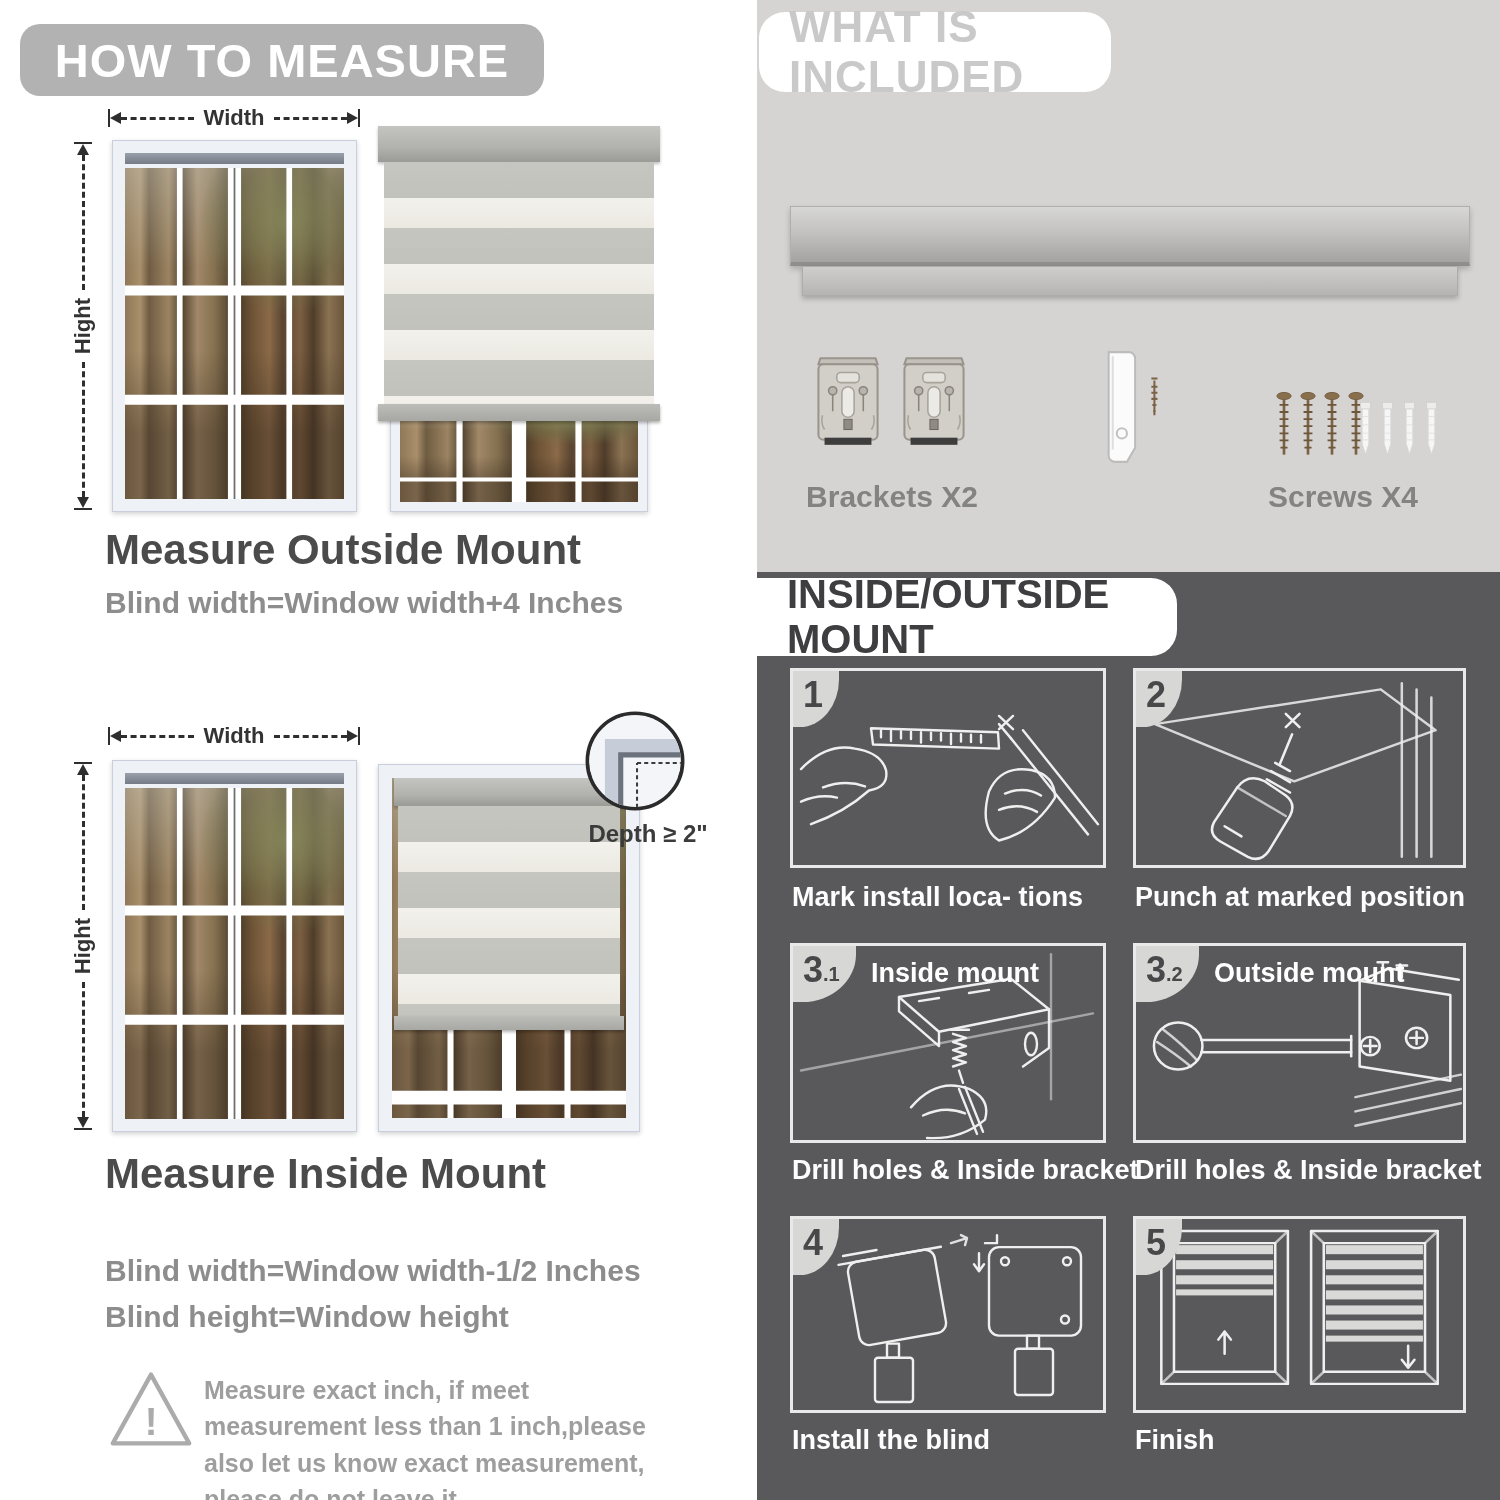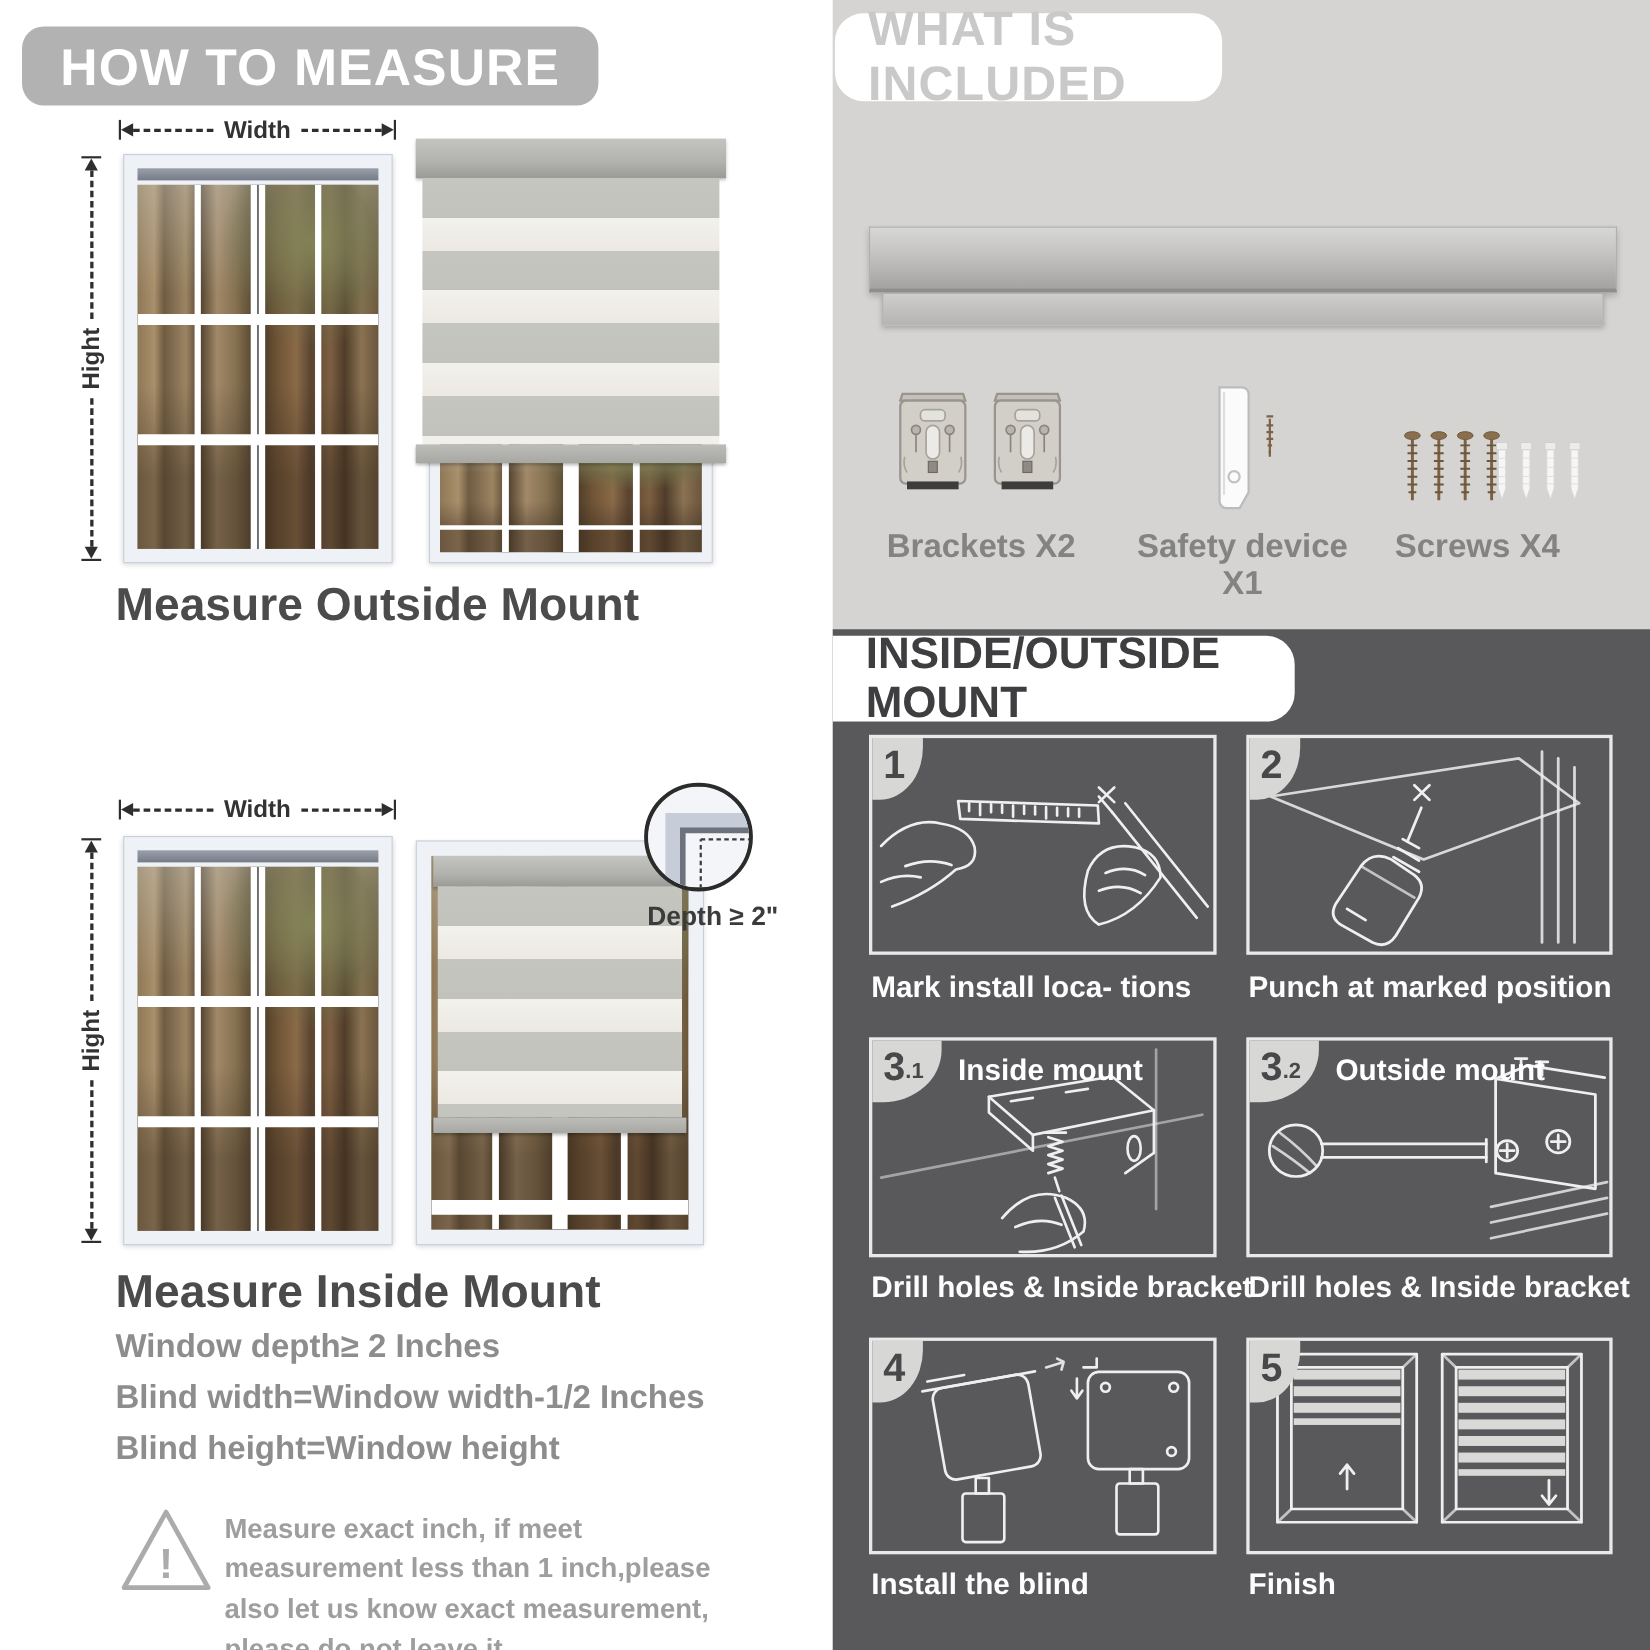--- a/index.html
+++ b/index.html
@@ -146,20 +146,21 @@
           <line x1="0" y1="78" x2="100" y2="78" stroke="#fff" stroke-width="4"></line>
         </svg>
       </div>
     </div>
     <div class="abs headrail-sm" style="left:0; top:0; width:282px; height:36px;"></div>
     <div class="abs zebra" style="left:6px; top:36px; width:270px; height:242px;"></div>
     <div class="abs botrail-sm" style="left:0; top:278px; width:282px; height:17px;"></div>
   </div>
 
   <div class="abs sec-heading" style="left:105px; top:526px;">Measure Outside Mount</div>
+  <div class="abs sec-line" style="left:105px; top:586px;">Blind width=Window width+4 Inches</div>
 
   <div class="abs harrow" style="left:108px; top:726px; width:252px;">
     <span class="tick"></span>
       <span class="ah-l"></span>
     <span class="shaft"></span>
     <span class="lbl">Width</span>
     <span class="shaft"></span>
     <span class="ah-r"></span>
       <span class="tick"></span>
   </div>
@@ -216,21 +217,20 @@
         <rect x="5" y="5" width="90" height="90" fill="#f3f5f8"></rect>
         <path d="M28 96 V36 H96" stroke="#c6cdd8" stroke-width="15" fill="none"></path>
         <path d="M36 96 V44 H96" stroke="#6d737d" stroke-width="5" fill="none"></path>
         <path d="M52 96 V52 M52 52 H96" stroke="#3c3c3c" stroke-width="2" stroke-dasharray="4 3" fill="none"></path>
       </g>
     </svg>
   </div>
   <div class="abs depth-lbl" style="left:566px; top:820px; width:164px;">Depth ≥ 2"</div>
 
   <div class="abs sec-heading" style="left:105px; top:1150px;">Measure Inside Mount</div>
-  <div class="abs sec-line" style="left:105px; top:1208px;">Window depth≥ 2 Inches</div>
   <div class="abs sec-line" style="left:105px; top:1254px;">Blind width=Window width-1/2 Inches</div>
   <div class="abs sec-line" style="left:105px; top:1300px;">Blind height=Window height</div>
 
   <div class="abs" style="left:108px; top:1366px; width:86px; height:90px;">
     <svg viewBox="0 0 90 86" width="86" height="86">
       <path d="M45 7 L85 79 L5 79 Z" fill="none" stroke="#ababab" stroke-width="4.5" stroke-linejoin="round"></path>
       <text x="45" y="70" text-anchor="middle" font-size="40" font-weight="bold" fill="#ababab">!</text>
     </svg>
   </div>
   <div class="abs warn-text" style="left:204px; top:1372px; width:468px;">Measure exact inch, if meet measurement less than 1 inch,please also let us know exact measurement, please do not leave it</div>
@@ -327,21 +327,20 @@
       <path d="M5 20 h8 M5 30 h8 M5 40 h8 M5 48 h8" stroke="#dedede"></path>
     </svg>
     <svg viewBox="0 0 18 70" width="15" height="62">
       <rect x="3" y="3" width="12" height="8" fill="#ececec" stroke="#cfcfcf"></rect>
       <path d="M5 11 h8 v42 l-4 12 l-4 -12 Z" fill="#f6f6f6" stroke="#d6d6d6"></path>
       <path d="M5 20 h8 M5 30 h8 M5 40 h8 M5 48 h8" stroke="#dedede"></path>
     </svg>
   </div>
 
   <div class="abs item-label" style="left:792px; top:480px; width:200px;">Brackets X2</div>
-  <div class="abs item-label" style="left:1022px; top:480px; width:215px;">Safety device X1</div>
   <div class="abs item-label" style="left:1258px; top:480px; width:170px;">Screws X4</div>
 
   <div class="abs panel-dark"></div>
 
   <div class="abs mount-header">
     <span>INSIDE/OUTSIDE MOUNT</span>
   </div>
 
   <div class="abs step s1">
     <svg class="art" viewBox="0 0 310 190" preserveAspectRatio="none">

